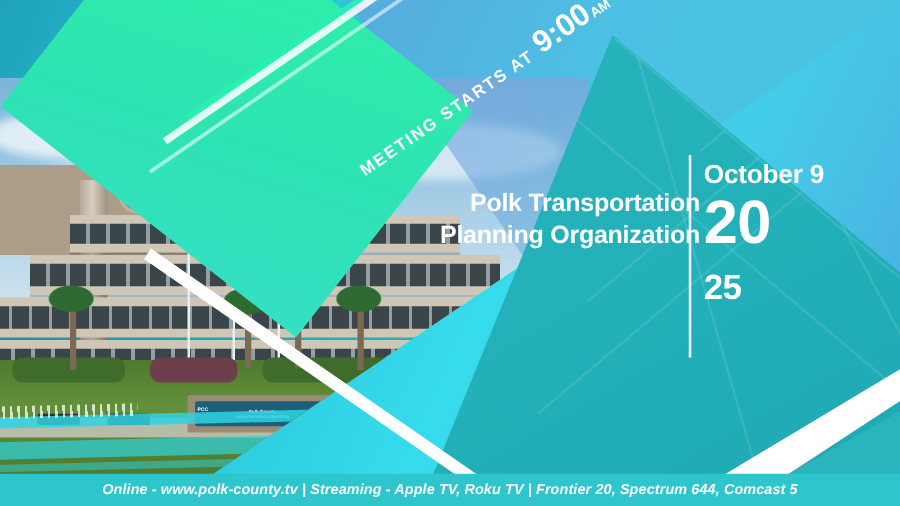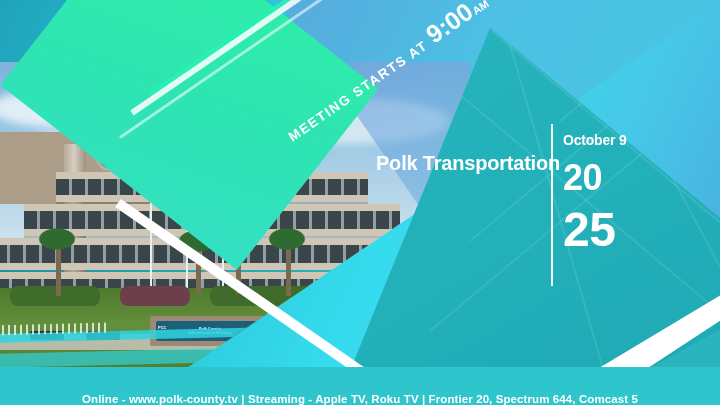--- a/index.html
+++ b/index.html
@@ -197,28 +197,28 @@
 
   .title{
     position:absolute;left:326px;top:151px;width:234px;z-index:45;
     color:#fff;font-weight:700;font-size:20px;line-height:25px;text-align:right;
     letter-spacing:-.2px;
   }
 
   .divider{position:absolute;left:551px;top:124px;width:2px;height:162px;background:#fff;z-index:45;opacity:.95;}
 
   .date-block{position:absolute;left:563px;top:128px;z-index:45;color:#fff;}
-  .date-md{font-size:14px;font-weight:700;line-height:24px;letter-spacing:-.2px;}
-  .date-y1{font-size:36px;font-weight:700;line-height:40px;margin-top:6px;letter-spacing:-.5px;}
-  .date-y2{font-size:48px;font-weight:700;line-height:40px;margin-top:12px;letter-spacing:-.5px;}
+  .date-md{font-size:21px;font-weight:700;line-height:24px;letter-spacing:-.2px;}
+  .date-y1{font-size:49px;font-weight:700;line-height:40px;margin-top:6px;letter-spacing:-.5px;}
+  .date-y2{font-size:28px;font-weight:700;line-height:40px;margin-top:12px;letter-spacing:-.5px;}
 
   
   .footer{
-    position:absolute;left:0;bottom:0;width:720px;height:38px;background:#2ec5cd;z-index:60;
-    display:flex;align-items:flex-end;justify-content:center;
+    position:absolute;left:0;bottom:0;width:720px;height:26px;background:#2ec5cd;z-index:60;
+    display:flex;align-items:center;justify-content:center;font-style:italic;
   }
   .footer-txt{color:#fff;font-size:11.5px;font-weight:700;letter-spacing:.1px;white-space:nowrap;}
 </style>
 </head>
 <body>
 
 <div id="slate">
 
   <div class="photo">
     <div class="photo-inner">
@@ -314,20 +314,21 @@
 
 
   <div class="meeting-time">
     <span class="mt-label">MEETING STARTS AT</span>
     <span class="mt-time">9:00</span>
     <span class="mt-ampm">AM</span>
   </div>
 
   <div class="title">
     <div>Polk Transportation</div>
+    <div>Planning Organization</div>
   </div>
 
   <div class="divider"></div>
   <div class="date-block">
     <div class="date-md">October 9</div>
     <div class="date-y1">20</div>
     <div class="date-y2">25</div>
   </div>
 
   <div class="footer">

